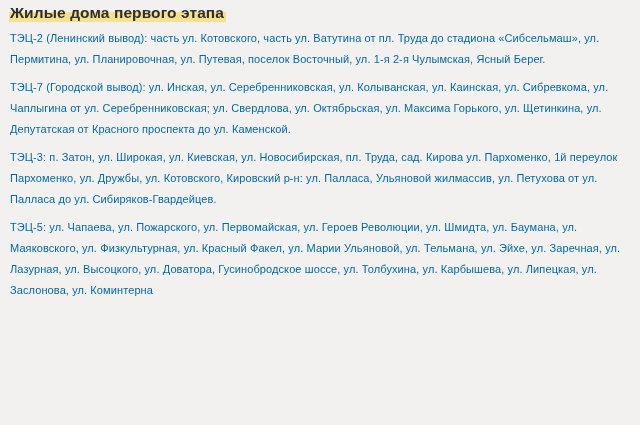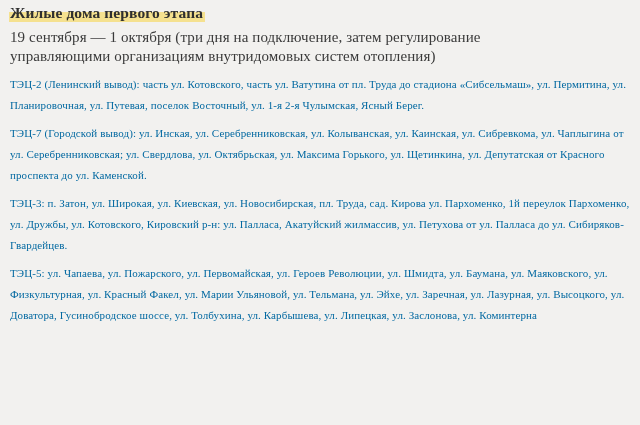--- a/index.html
+++ b/index.html
@@ -12,21 +12,20 @@
       overflow: hidden;
       background: #f2f1ef;
       font-family: "Liberation Sans", "DejaVu Sans", sans-serif;
       -webkit-font-smoothing: antialiased;
     }
     .doc {
       box-sizing: border-box;
       width: 640px;
       height: 404px;
       padding: 3px 8px 9px 10px;
-      font-family: Liberation Serif, serif;
     }
     .title {
       margin: 0 0 6px 0;
       font-size: 15.5px;
       font-weight: 700;
       line-height: 19px;
       color: #2f2f2f;
       letter-spacing: 0.1px;
     }
     .title .hl {
@@ -54,23 +53,22 @@
     .para:last-child {
       margin-bottom: 0;
     }
   </style>
 </head>
 <body>
 
 <main class="doc">
   <h1 class="title"><span class="hl">Жилые дома первого этапа</span></h1>
 
-  <p class="date-note">19 сентября — 1 октября (три дня на подключение, затем регулирование управляющими организациям внутридомовых систем отопления)</p>
 
   <p class="para">ТЭЦ-2 (Ленинский вывод): часть ул. Котовского, часть ул. Ватутина от пл. Труда до стадиона «Сибсельмаш», ул. Пермитина, ул. Планировочная, ул. Путевая, поселок Восточный, ул. 1-я 2-я Чулымская, Ясный Берег.</p>
 
   <p class="para">ТЭЦ-7 (Городской вывод): ул. Инская, ул. Серебренниковская, ул. Колыванская, ул. Каинская, ул. Сибревкома, ул. Чаплыгина от ул. Серебренниковская; ул. Свердлова, ул. Октябрьская, ул. Максима Горького, ул. Щетинкина, ул. Депутатская от Красного проспекта до ул. Каменской.</p>
 
-  <p class="para">ТЭЦ-3: п. Затон, ул. Широкая, ул. Киевская, ул. Новосибирская, пл. Труда, сад. Кирова ул. Пархоменко, 1й переулок Пархоменко, ул. Дружбы, ул. Котовского, Кировский р-н: ул. Палласа, Акатуйский жилмассив, ул. Петухова от ул. Палласа до ул. Сибиряков-Гвардейцев.</p>
+  <p class="para">ТЭЦ-3: п. Затон, ул. Широкая, ул. Киевская, ул. Новосибирская, пл. Труда, сад. Кирова ул. Пархоменко, 1й переулок Пархоменко, ул. Дружбы, ул. Котовского, Кировский р-н: ул. Палласа, Ульяновой жилмассив, ул. Петухова от ул. Палласа до ул. Сибиряков-Гвардейцев.</p>
 
 
   <p class="para">ТЭЦ-5: ул. Чапаева, ул. Пожарского, ул. Первомайская, ул. Героев Революции, ул. Шмидта, ул. Баумана, ул. Маяковского, ул. Физкультурная, ул. Красный Факел, ул. Марии Ульяновой, ул. Тельмана, ул. Эйхе, ул. Заречная, ул. Лазурная, ул. Высоцкого, ул. Доватора, Гусинобродское шоссе, ул. Толбухина, ул. Карбышева, ул. Липецкая, ул. Заслонова, ул. Коминтерна</p>
 </main>
 
 </body></html>

